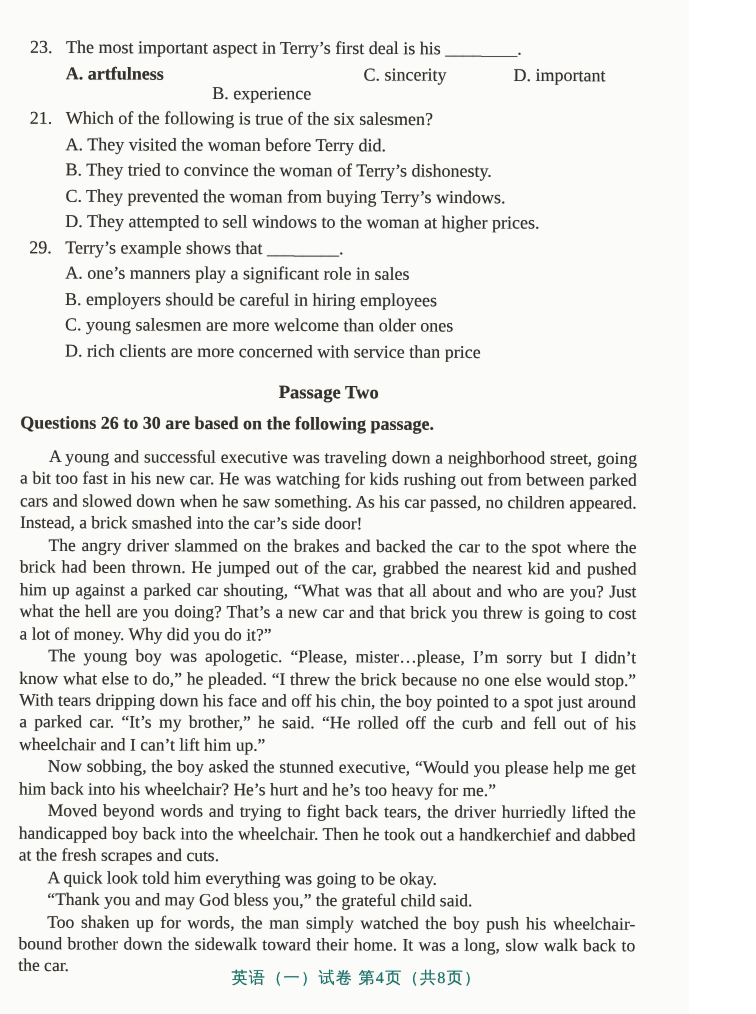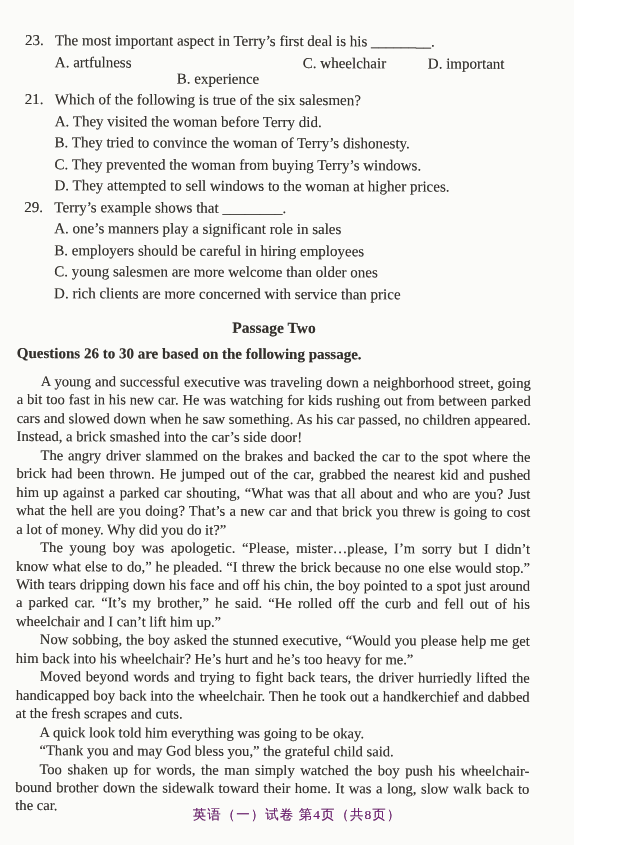--- a/index.html
+++ b/index.html
@@ -42,21 +42,21 @@
     flex: 0 0 30px;
     margin-left: 7px;
   }
   .q-stem {
     flex: 1;
   }
   .opts-inline {
     display: flex;
     padding-left: 37px;
   }
-  .opt-a { width: 122px; }
+  .opt-a { width: 122px; font-weight: bold; }
   .opt-b { width: 126px; margin-top: 16px; }
   .opt-c { width: 125px; }
   .opt-line {
     padding-left: 37px;
   }
 
   
   .passage-heading {
     margin: 12px 0 0 0;
     font-size: 15.5px;
@@ -82,41 +82,41 @@
   }
 
   
   .footer {
     position: absolute;
     top: 806px;
     left: 0;
     width: 594px;
     text-align: center;
     font-size: 13.5px;
-    color: #701a75;
+    color: #0f766e;
     letter-spacing: 1px;
   }
 </style>
 </head>
 <body>
 
 <div class="page">
   <div class="content">
 
     <section class="questions">
 
       <div class="question">
         <div class="q-line">
           <span class="q-num">23.</span>
           <span class="q-stem">The most important aspect in Terry’s first deal is his ________.</span>
         </div>
         <div class="opts-inline">
           <span class="opt-a">A. artfulness</span>
           <span class="opt-b">B. experience</span>
-          <span class="opt-c">C. wheelchair</span>
+          <span class="opt-c">C. sincerity</span>
           <span class="opt-d">D. important</span>
         </div>
       </div>
 
       <div class="question">
         <div class="q-line">
           <span class="q-num">21.</span>
           <span class="q-stem">Which of the following is true of the six salesmen?</span>
         </div>
         <div class="opt-line">A. They visited the woman before Terry did.</div>

